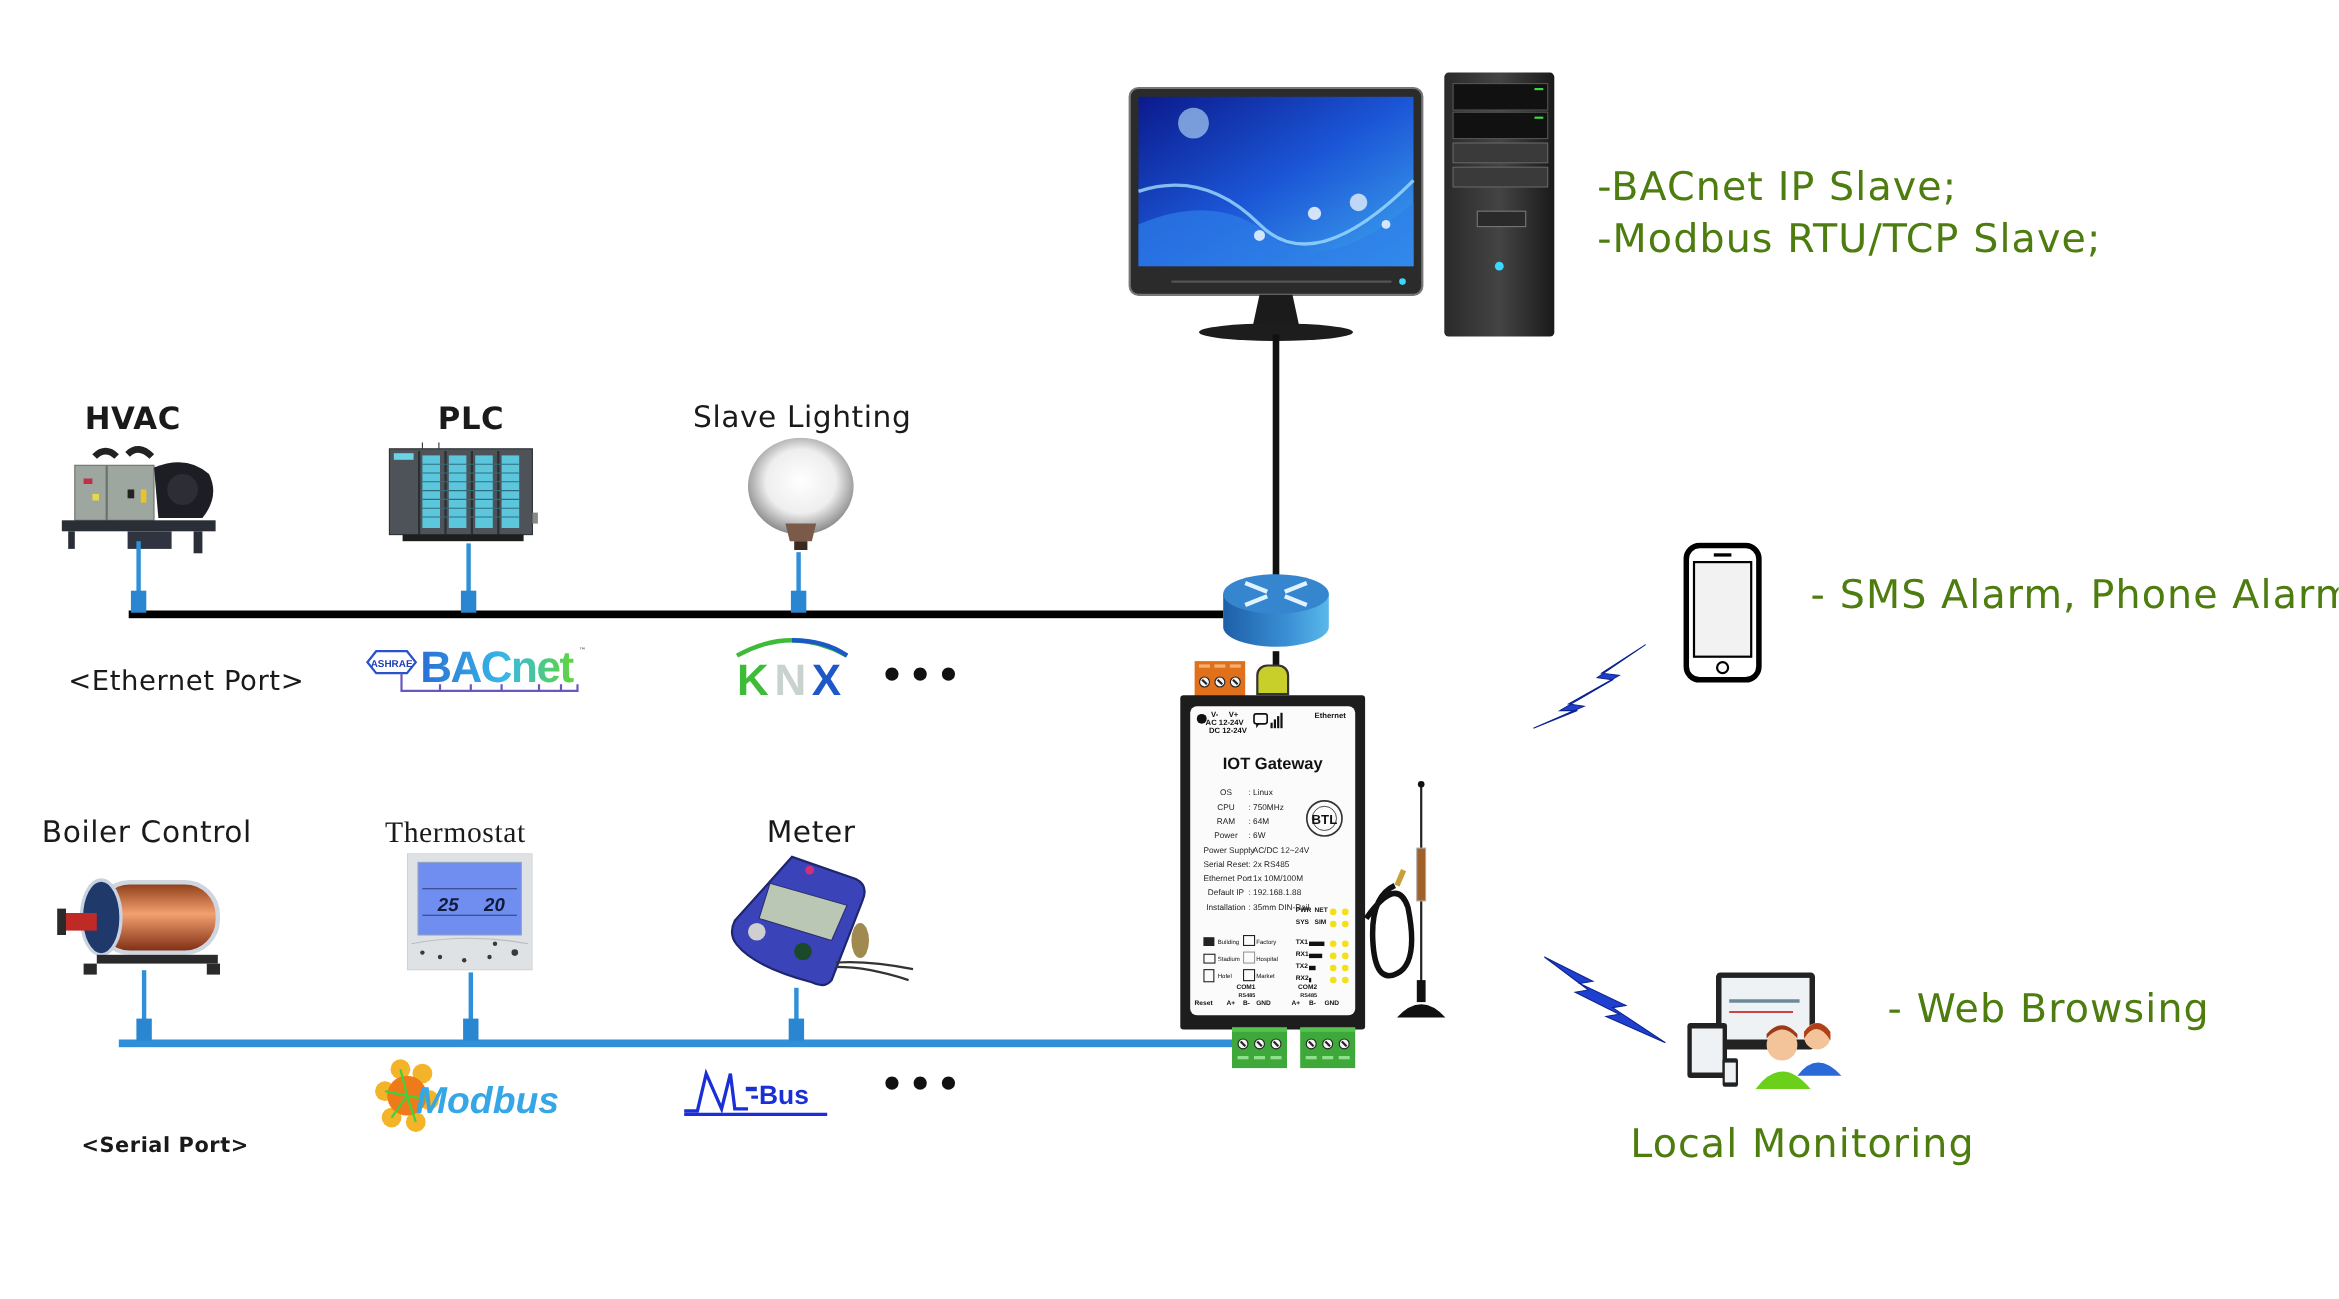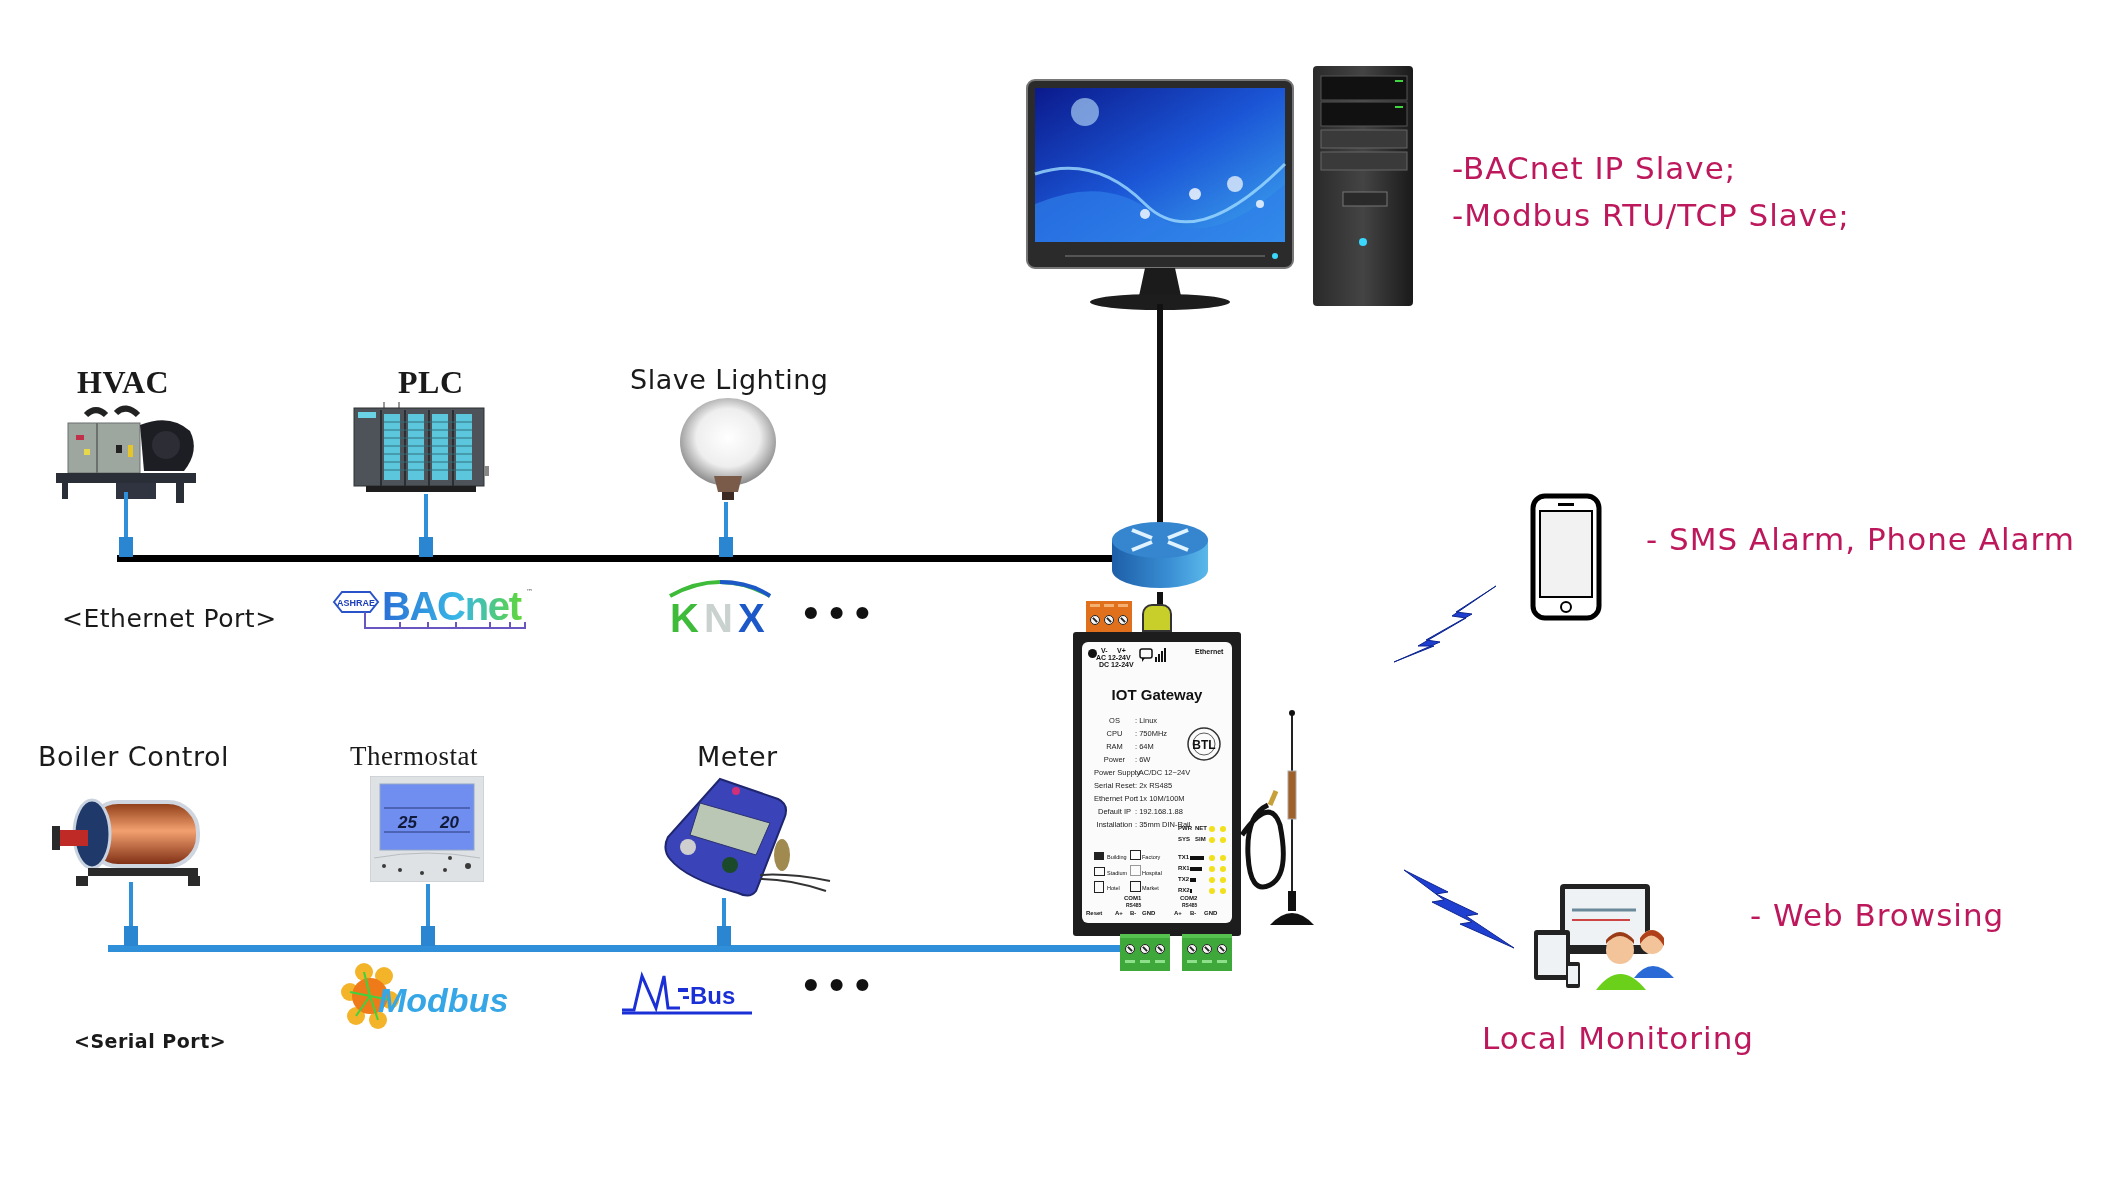--- a/index.html
+++ b/index.html
@@ -1,21 +1,21 @@
 <!DOCTYPE html>
 <html><head>
 <meta charset="utf-8">
 <style>
   html, body { margin:0; padding:0; background:#ffffff; }
   body { width:2126px; height:1181px; position:relative; overflow:hidden;
          font-family:"DejaVu Sans", sans-serif; color:#1a1a1a; }
   .abs { position:absolute; }
   .lbl { position:absolute; font-family:"DejaVu Sans", sans-serif; font-size:27px; white-space:nowrap; letter-spacing:0.5px; }
-  .lbl.bold { font-weight:bold; font-size:32px;font-family:Liberation Serif, serif; }
-  .rtext { position:absolute; font-family:"DejaVu Sans", sans-serif; font-size:31px; white-space:nowrap; color:#be185d; letter-spacing:1px; }
+  .lbl.bold { font-weight:bold; font-size:28px; }
+  .rtext { position:absolute; font-family:"DejaVu Sans", sans-serif; font-size:36px; white-space:nowrap; color:#4d7c0f; letter-spacing:1px; }
   .eth-line { position:absolute; background:#000; height:7px; }
   .ser-line { position:absolute; background:#2f8fd8; height:7px; }
   .drop { position:absolute; width:4px; background:#2f8fd8; }
   .drop-box { position:absolute; width:14px; height:20px; background:#2a86d1; }
   .vline { position:absolute; background:#111; width:6px; }
   .dots { position:absolute; font-size:34px; font-weight:bold; letter-spacing:4px; color:#111; font-family:"DejaVu Sans", sans-serif; }
 
   
   .gw { position:absolute; left:1073px; top:632px; width:168px; height:304px; background:#1d1d1d; border-radius:3px; }
   .gw-face { position:absolute; left:9px; top:10px; width:150px; height:281px; background:#fbfbfb; border-radius:6px; font-family:"Liberation Sans", sans-serif; }
@@ -465,14 +465,14 @@
     <rect x="36" y="82" width="14" height="26" rx="2" fill="#222"></rect>
     <rect x="38" y="86" width="10" height="18" fill="#eef2f4"></rect>
     <circle cx="90" cy="70" r="14" fill="#f3c49a"></circle>
     <path d="M76 64 Q90 48 104 64 L104 60 Q90 44 76 60 Z" fill="#9a3a16"></path>
     <path d="M66 110 Q90 78 116 110 Z" fill="#6ad01a"></path>
     <circle cx="122" cy="62" r="12" fill="#f3c49a"></circle>
     <path d="M110 58 Q122 42 134 58 L134 66 Q122 46 110 64 Z" fill="#b0401a"></path>
     <path d="M104 98 Q122 74 144 98 Z" fill="#2a6ad6"></path>
   </svg>
 </div>
-<div class="rtext" style="left:1716px;top:897px;margin-left:34px;">- Web Browsing</div>
+<div class="rtext" style="left:1716px;top:897px;">- Web Browsing</div>
 <div class="rtext" style="left:1482px;top:1020px;">Local Monitoring</div>
 
 </body></html>

